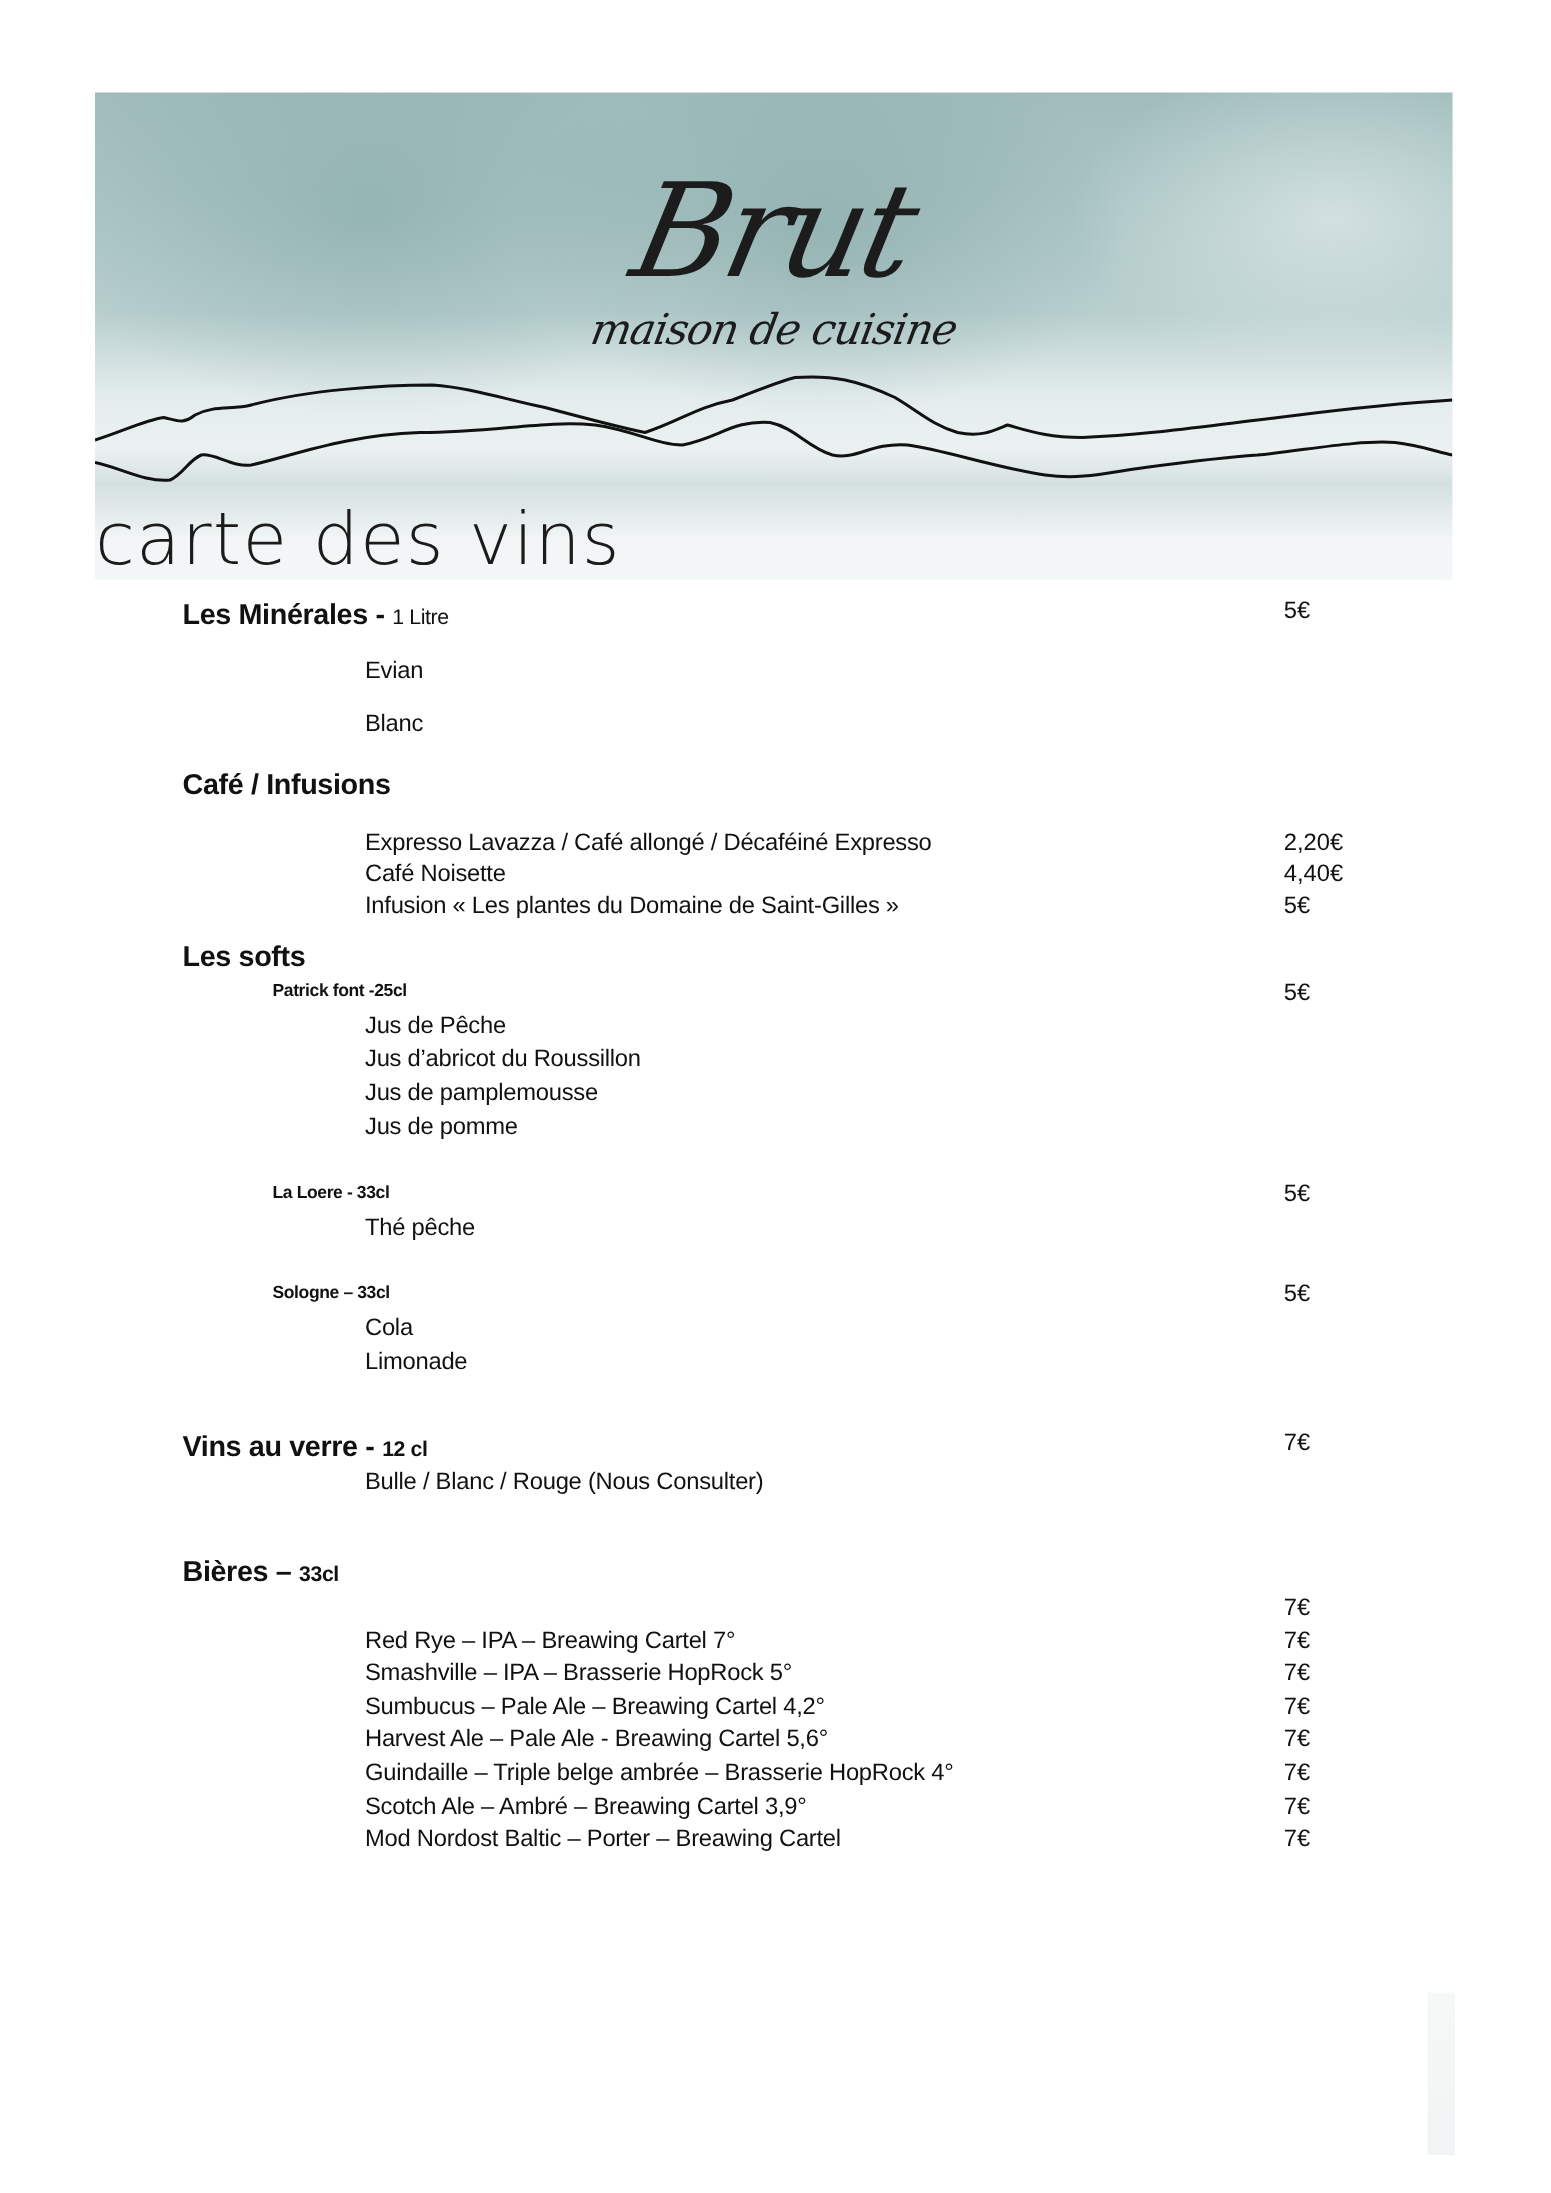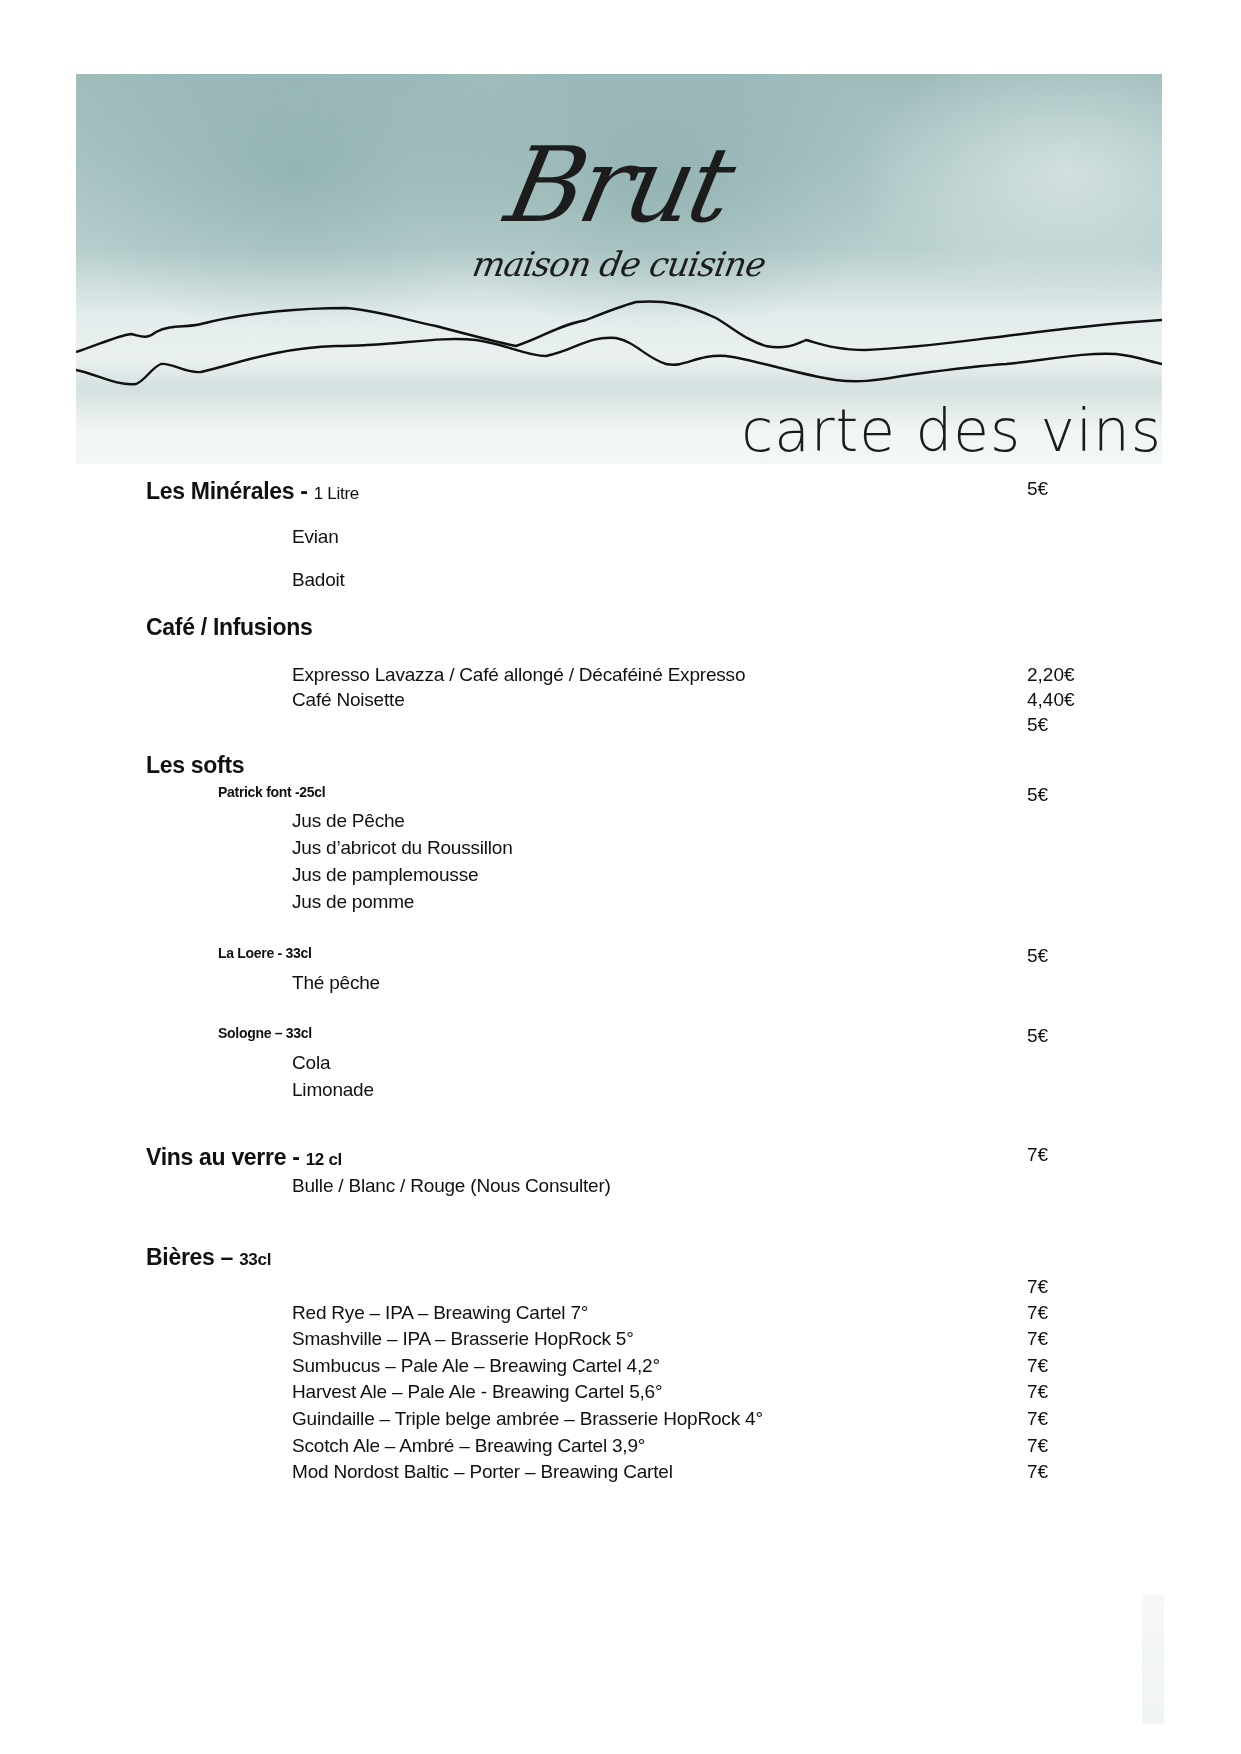--- a/index.html
+++ b/index.html
@@ -14,21 +14,21 @@
                    background: radial-gradient(ellipse at center, rgba(110,150,150,0.40), rgba(110,150,150,0) 70%); }
   .banner .wash3 { position:absolute; left:780px; top:-30px; width:420px; height:260px; border-radius:50%;
                    background: radial-gradient(ellipse at center, rgba(225,235,235,0.7), rgba(225,235,235,0) 70%); }
   .banner .wash4 { position:absolute; left:0; top:285px; width:1086px; height:70px;
                    background: linear-gradient(180deg, rgba(190,208,207,0.0), rgba(190,208,207,0.55) 40%, rgba(230,238,238,0.2)); }
   .banner svg.lines { position:absolute; left:0; top:0; }
   .brand { position:absolute; left:0; width:100%; text-align:center;
            font-family: "DejaVu Serif", serif; font-style: italic; color:#1c1c1c; }
   .brand-name { top: 50px; font-size: 104px; letter-spacing: -4px; transform: skewX(-12deg); font-weight: normal; }
   .brand-tag { top: 170px; font-size: 34px; letter-spacing: -1px; transform: skewX(-10deg); }
-  .page-title { position:absolute; left:0; width:100%; top:324px; text-align:right;
+  .page-title { position:absolute; left:0; width:100%; top:324px; text-align:left;
                 font-family: "DejaVu Sans", sans-serif; font-weight: 200; font-size: 58px; color:#1b1b1b;
                 letter-spacing: 1px; line-height: 66px; }
 
   .row { position:absolute; left:0; width:1223px; height:28px; }
   .sec-title { position:absolute; left:146px; font-weight:bold; font-size:23px; white-space:nowrap;
                font-family: "Liberation Sans Narrow", "Liberation Sans", sans-serif; letter-spacing:-0.3px; }
   .sec-title .sub { font-weight:normal; font-size:17px; }
   .sec-title .sub.bold { font-weight:bold; }
   .subgroup { position:absolute; left:218px; font-weight:bold; font-size:14px; white-space:nowrap; letter-spacing:-0.3px; }
   .item { position:absolute; left:292px; font-size:19px; white-space:nowrap; letter-spacing:-0.2px; }
@@ -54,35 +54,36 @@
 </div>
 
 <div class="row" style="top:478px">
   <span class="sec-title"><span>Les Minérales -</span> <span class="sub">1 Litre</span></span>
   <span class="price">5€</span>
 </div>
 <div class="row" style="top:526px">
   <span class="item">Evian</span>
 </div>
 <div class="row" style="top:569px">
-  <span class="item">Badoit</span>
+  <span class="item">Blanc</span>
 </div>
 
 <div class="row" style="top:614px">
   <span class="sec-title">Café / Infusions</span>
 </div>
 <div class="row" style="top:664px">
   <span class="item">Expresso Lavazza / Café allongé / Décaféiné Expresso</span>
   <span class="price">2,20€</span>
 </div>
 <div class="row" style="top:689px">
   <span class="item">Café Noisette</span>
   <span class="price">4,40€</span>
 </div>
 <div class="row" style="top:714px">
+  <span class="item">Infusion « Les plantes du Domaine de Saint-Gilles »</span>
   <span class="price">5€</span>
 </div>
 
 <div class="row" style="top:752px">
   <span class="sec-title">Les softs</span>
 </div>
 <div class="row" style="top:784px">
   <span class="subgroup">Patrick font -25cl</span>
   <span class="price">5€</span>
 </div>

